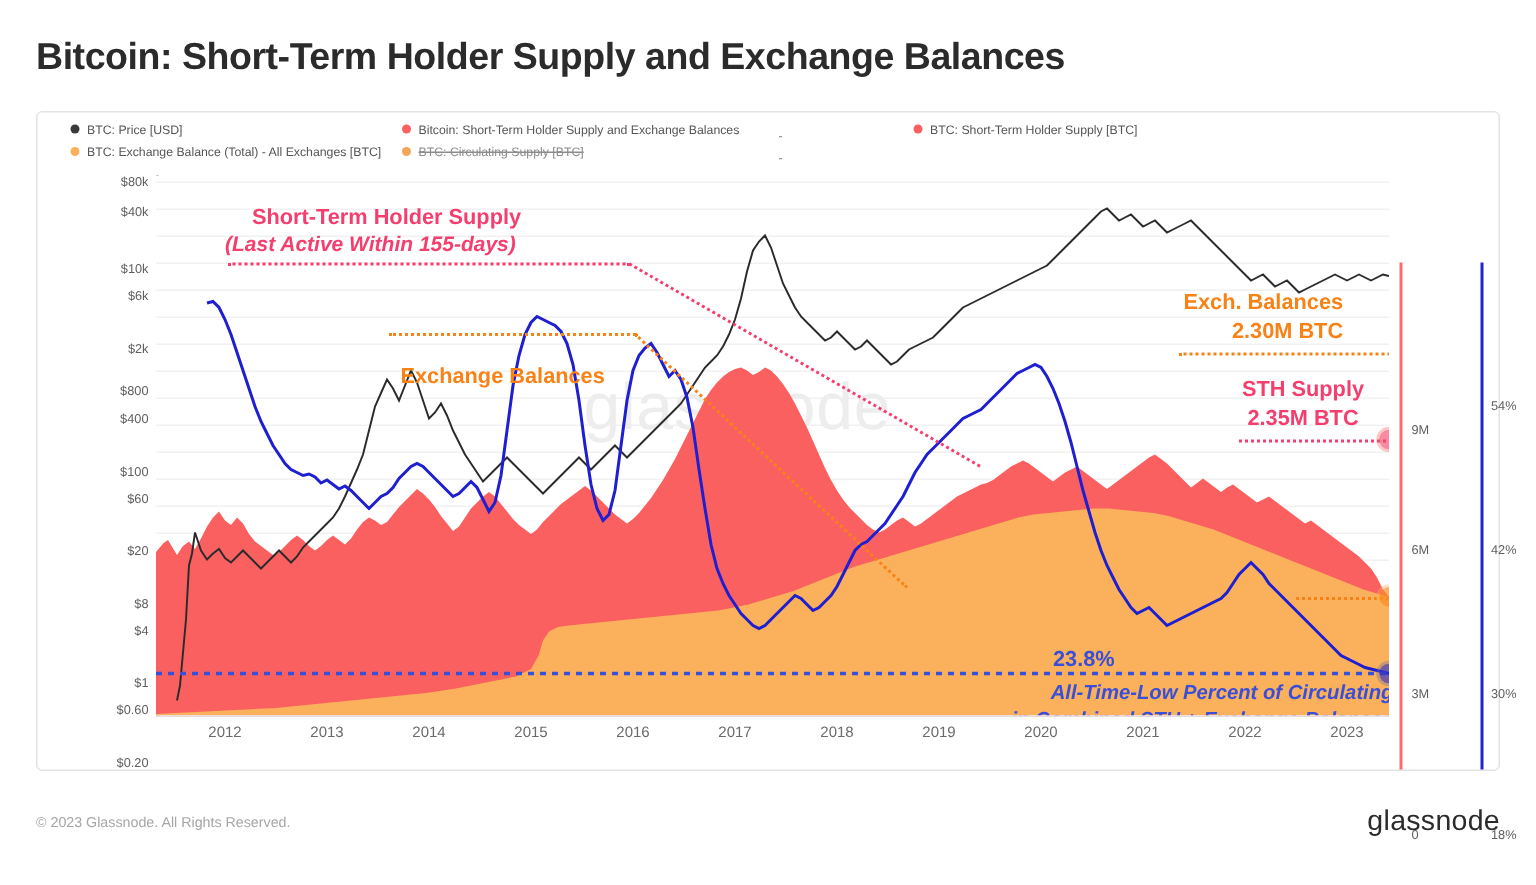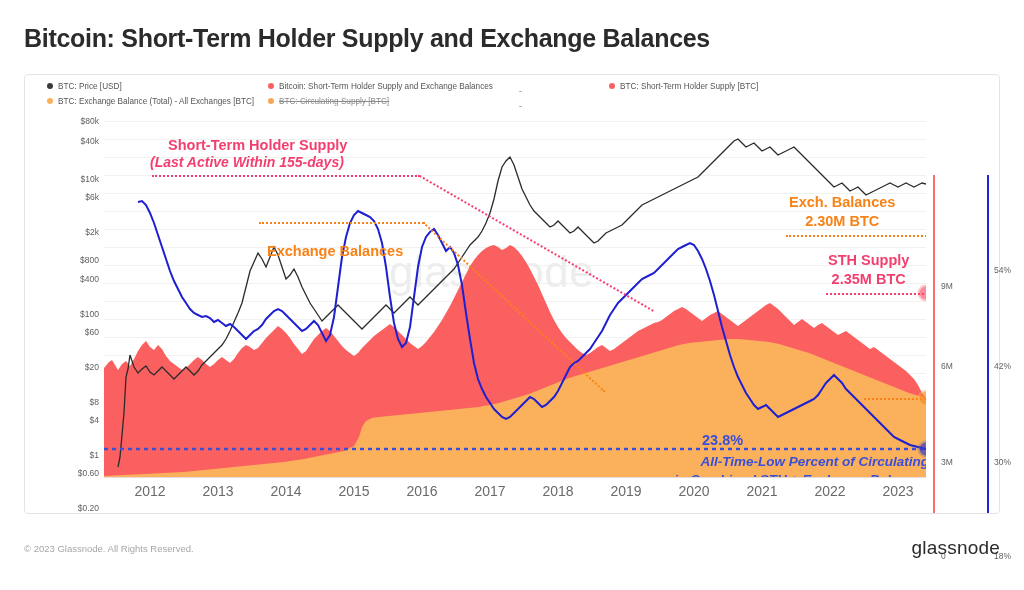--- a/index.html
+++ b/index.html
@@ -66,21 +66,21 @@
   .axis-blue{position:absolute;left:962px;top:100px;width:2px;height:338px;background:#2222d8;}
   .rlabel{
     position:absolute;transform:translateY(-50%);
     font-size:8.5px;color:#5f5f5f;white-space:nowrap;
   }
 
   
   .xaxis{position:absolute;left:79px;top:402px;width:822px;height:1px;background:#e6dada;}
   .xlabel{
     position:absolute;top:408px;transform:translateX(-50%);
-    font-size:14px;color:#6a6a6a;
+    font-size:10px;color:#6a6a6a;
   }
 
   
   .anno{position:absolute;white-space:nowrap;}
   .anno-pink{color:#f43f6e;}
   .anno-orange{color:#f98216;}
   .anno-blue{color:#3a4fd8;}
   .anno-b{font-weight:700;}
   .anno-i{font-style:italic;font-weight:700;}
 
@@ -300,21 +300,21 @@
           <div class="anno-b" style="font-size:14.5px;line-height:17px;">Short-Term Holder Supply</div>
           <div class="anno-i" style="font-size:14px;line-height:17px;margin-left:-18px;">(Last Active Within 155-days)</div>
         </div>
         <div class="dotline d-h" style="left:48px;top:58px;width:268px;border-color:#f43f6e;"></div>
         <div class="diag" style="left:316px;top:58px;width:270px;border-color:#f43f6e;transform:rotate(30deg);"></div>
 
         <div class="anno anno-orange anno-b" style="left:163px;top:82px;font-size:14.5px;margin-top:44px;">Exchange Balances</div>
         <div class="dotline d-h" style="left:155px;top:105px;width:165px;border-color:#f98216;"></div>
         <div class="diag" style="left:320px;top:105px;width:248px;border-color:#f98216;transform:rotate(43deg);"></div>
 
-        <div class="anno anno-orange anno-b" style="left:685px;top:76px;font-size:14.5px;line-height:19px;text-align:center;">
+        <div class="anno anno-orange anno-b" style="left:685px;top:76px;font-size:14.5px;line-height:19px;text-align:right;">
           <div>Exch. Balances</div>
           <div>2.30M BTC</div>
         </div>
         <div class="dotline d-h" style="left:682px;top:118px;width:180px;border-color:#f98216;"></div>
 
         <div class="dotline d-h" style="left:760px;top:281px;width:102px;border-color:#f98216;"></div>
 
         <div class="anno anno-pink anno-b" style="left:724px;top:134px;font-size:14.5px;line-height:19px;text-align:center;">
           <div>STH Supply</div>
           <div>2.35M BTC</div>

